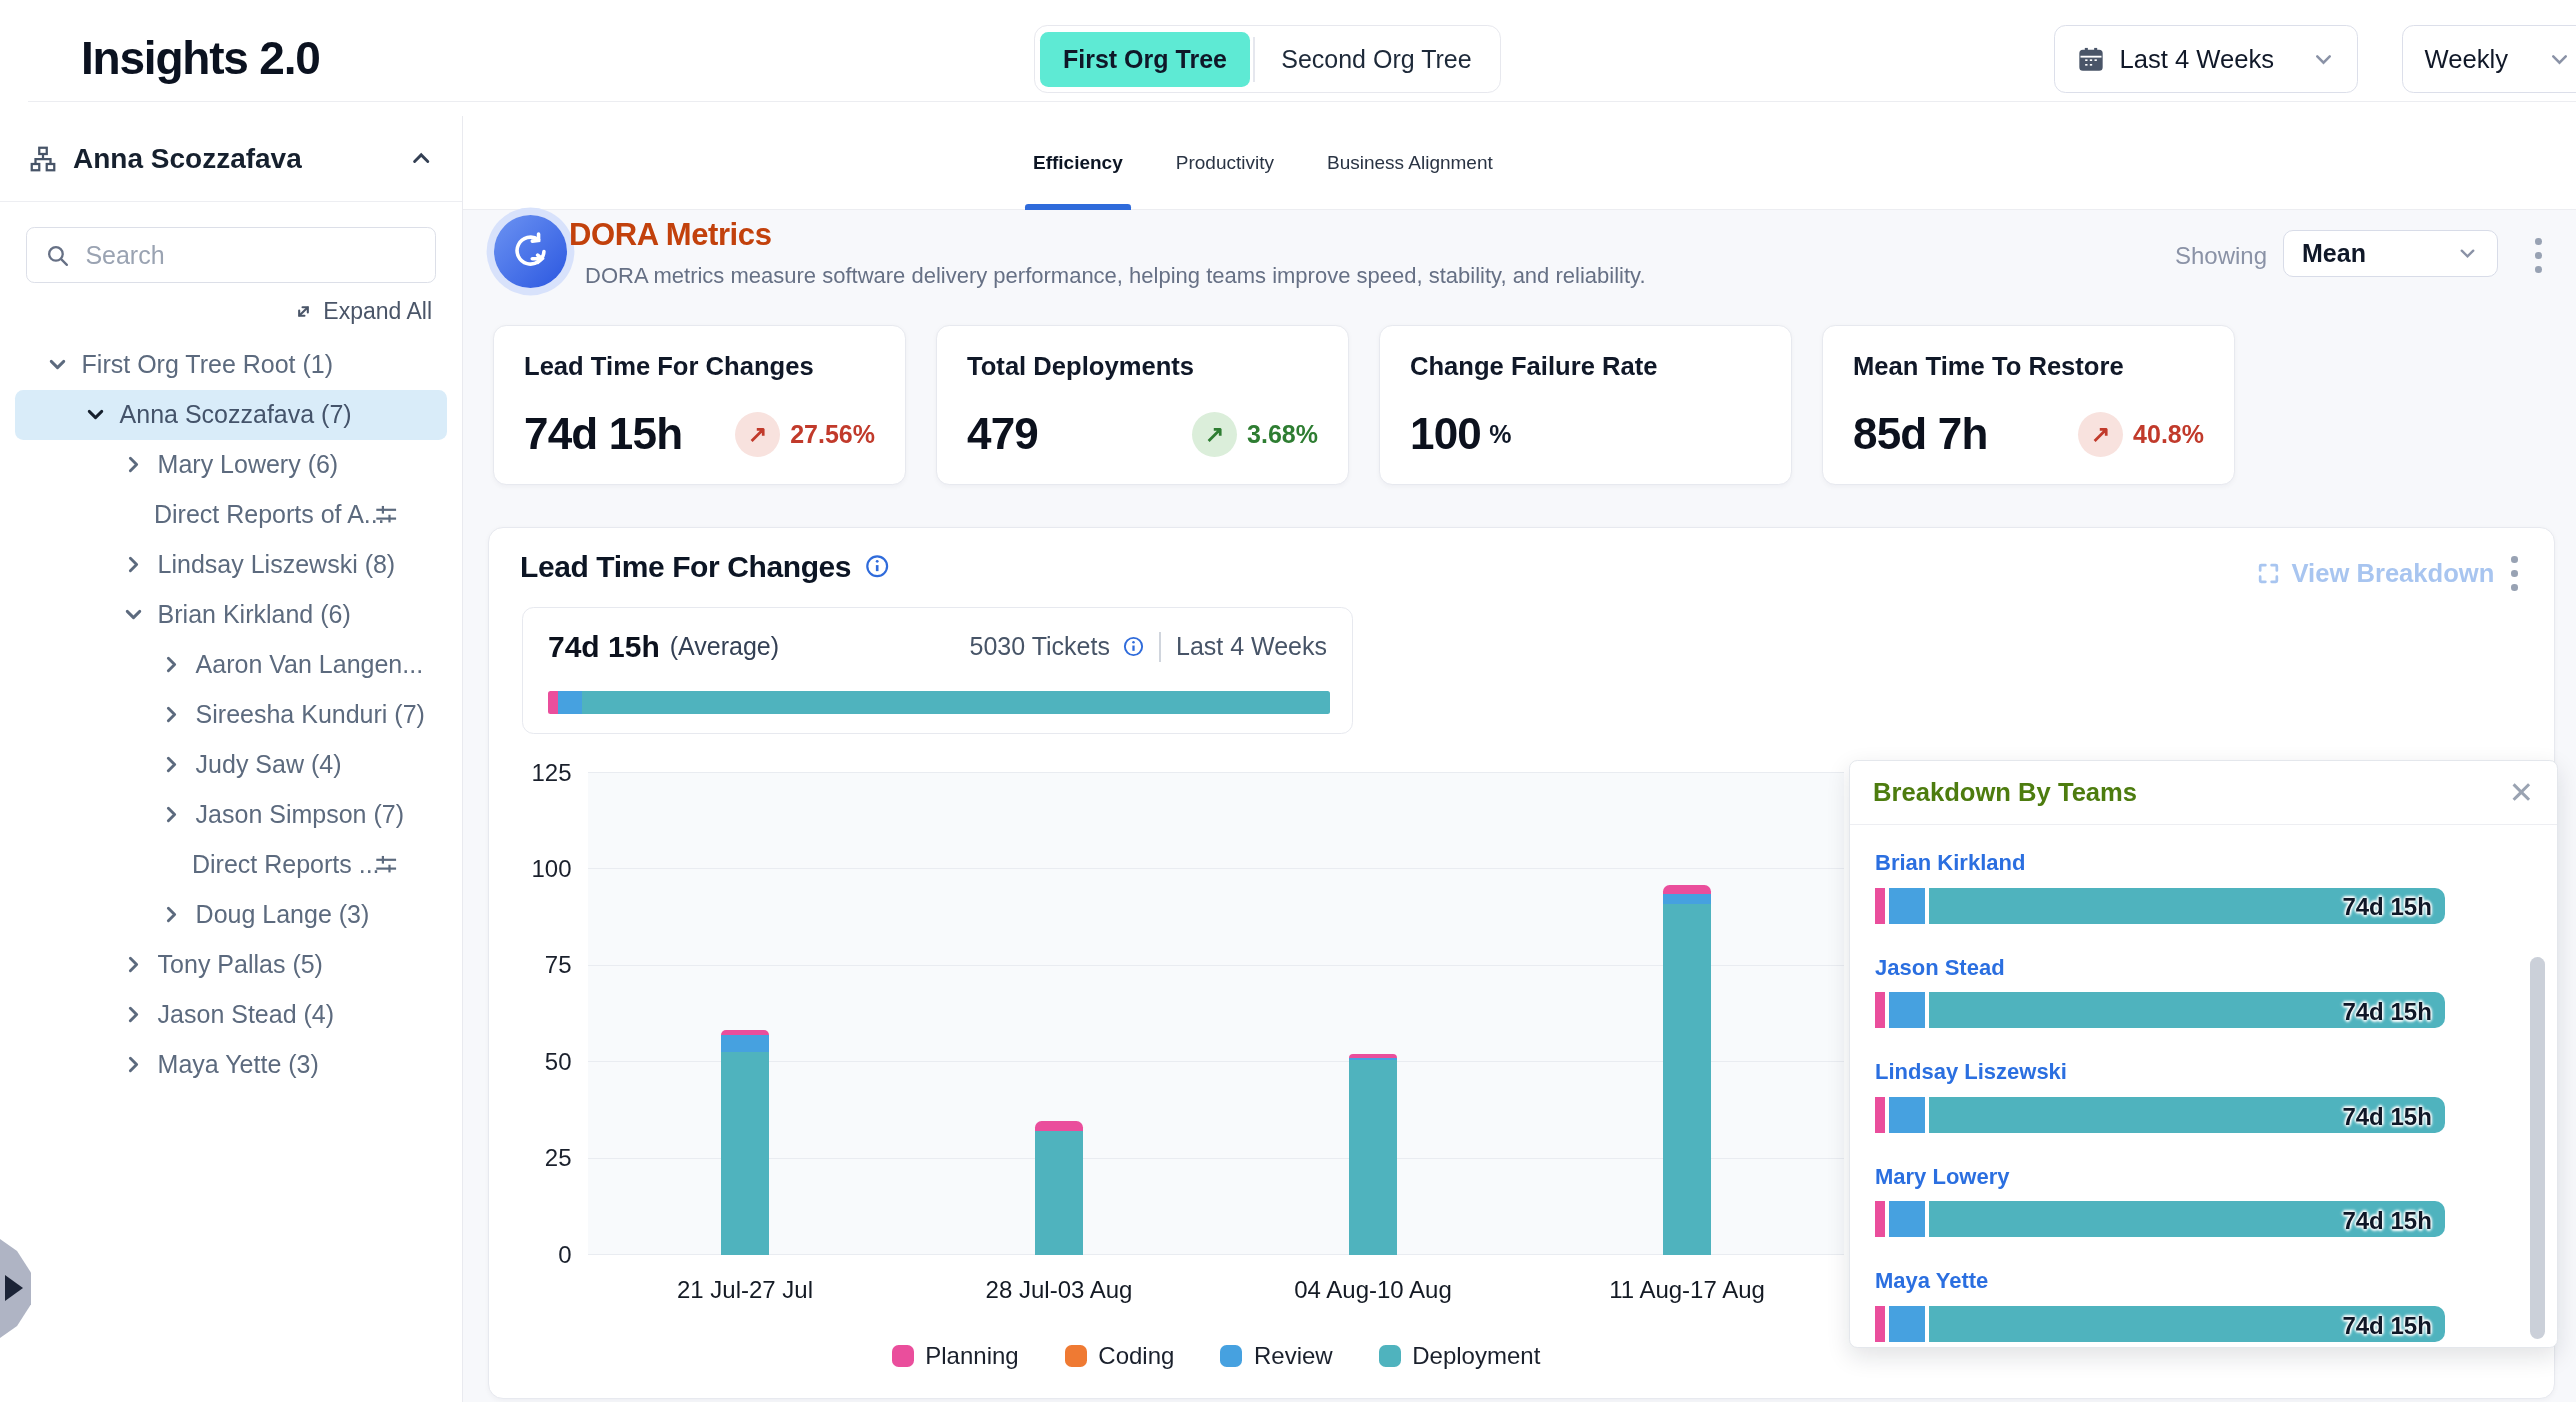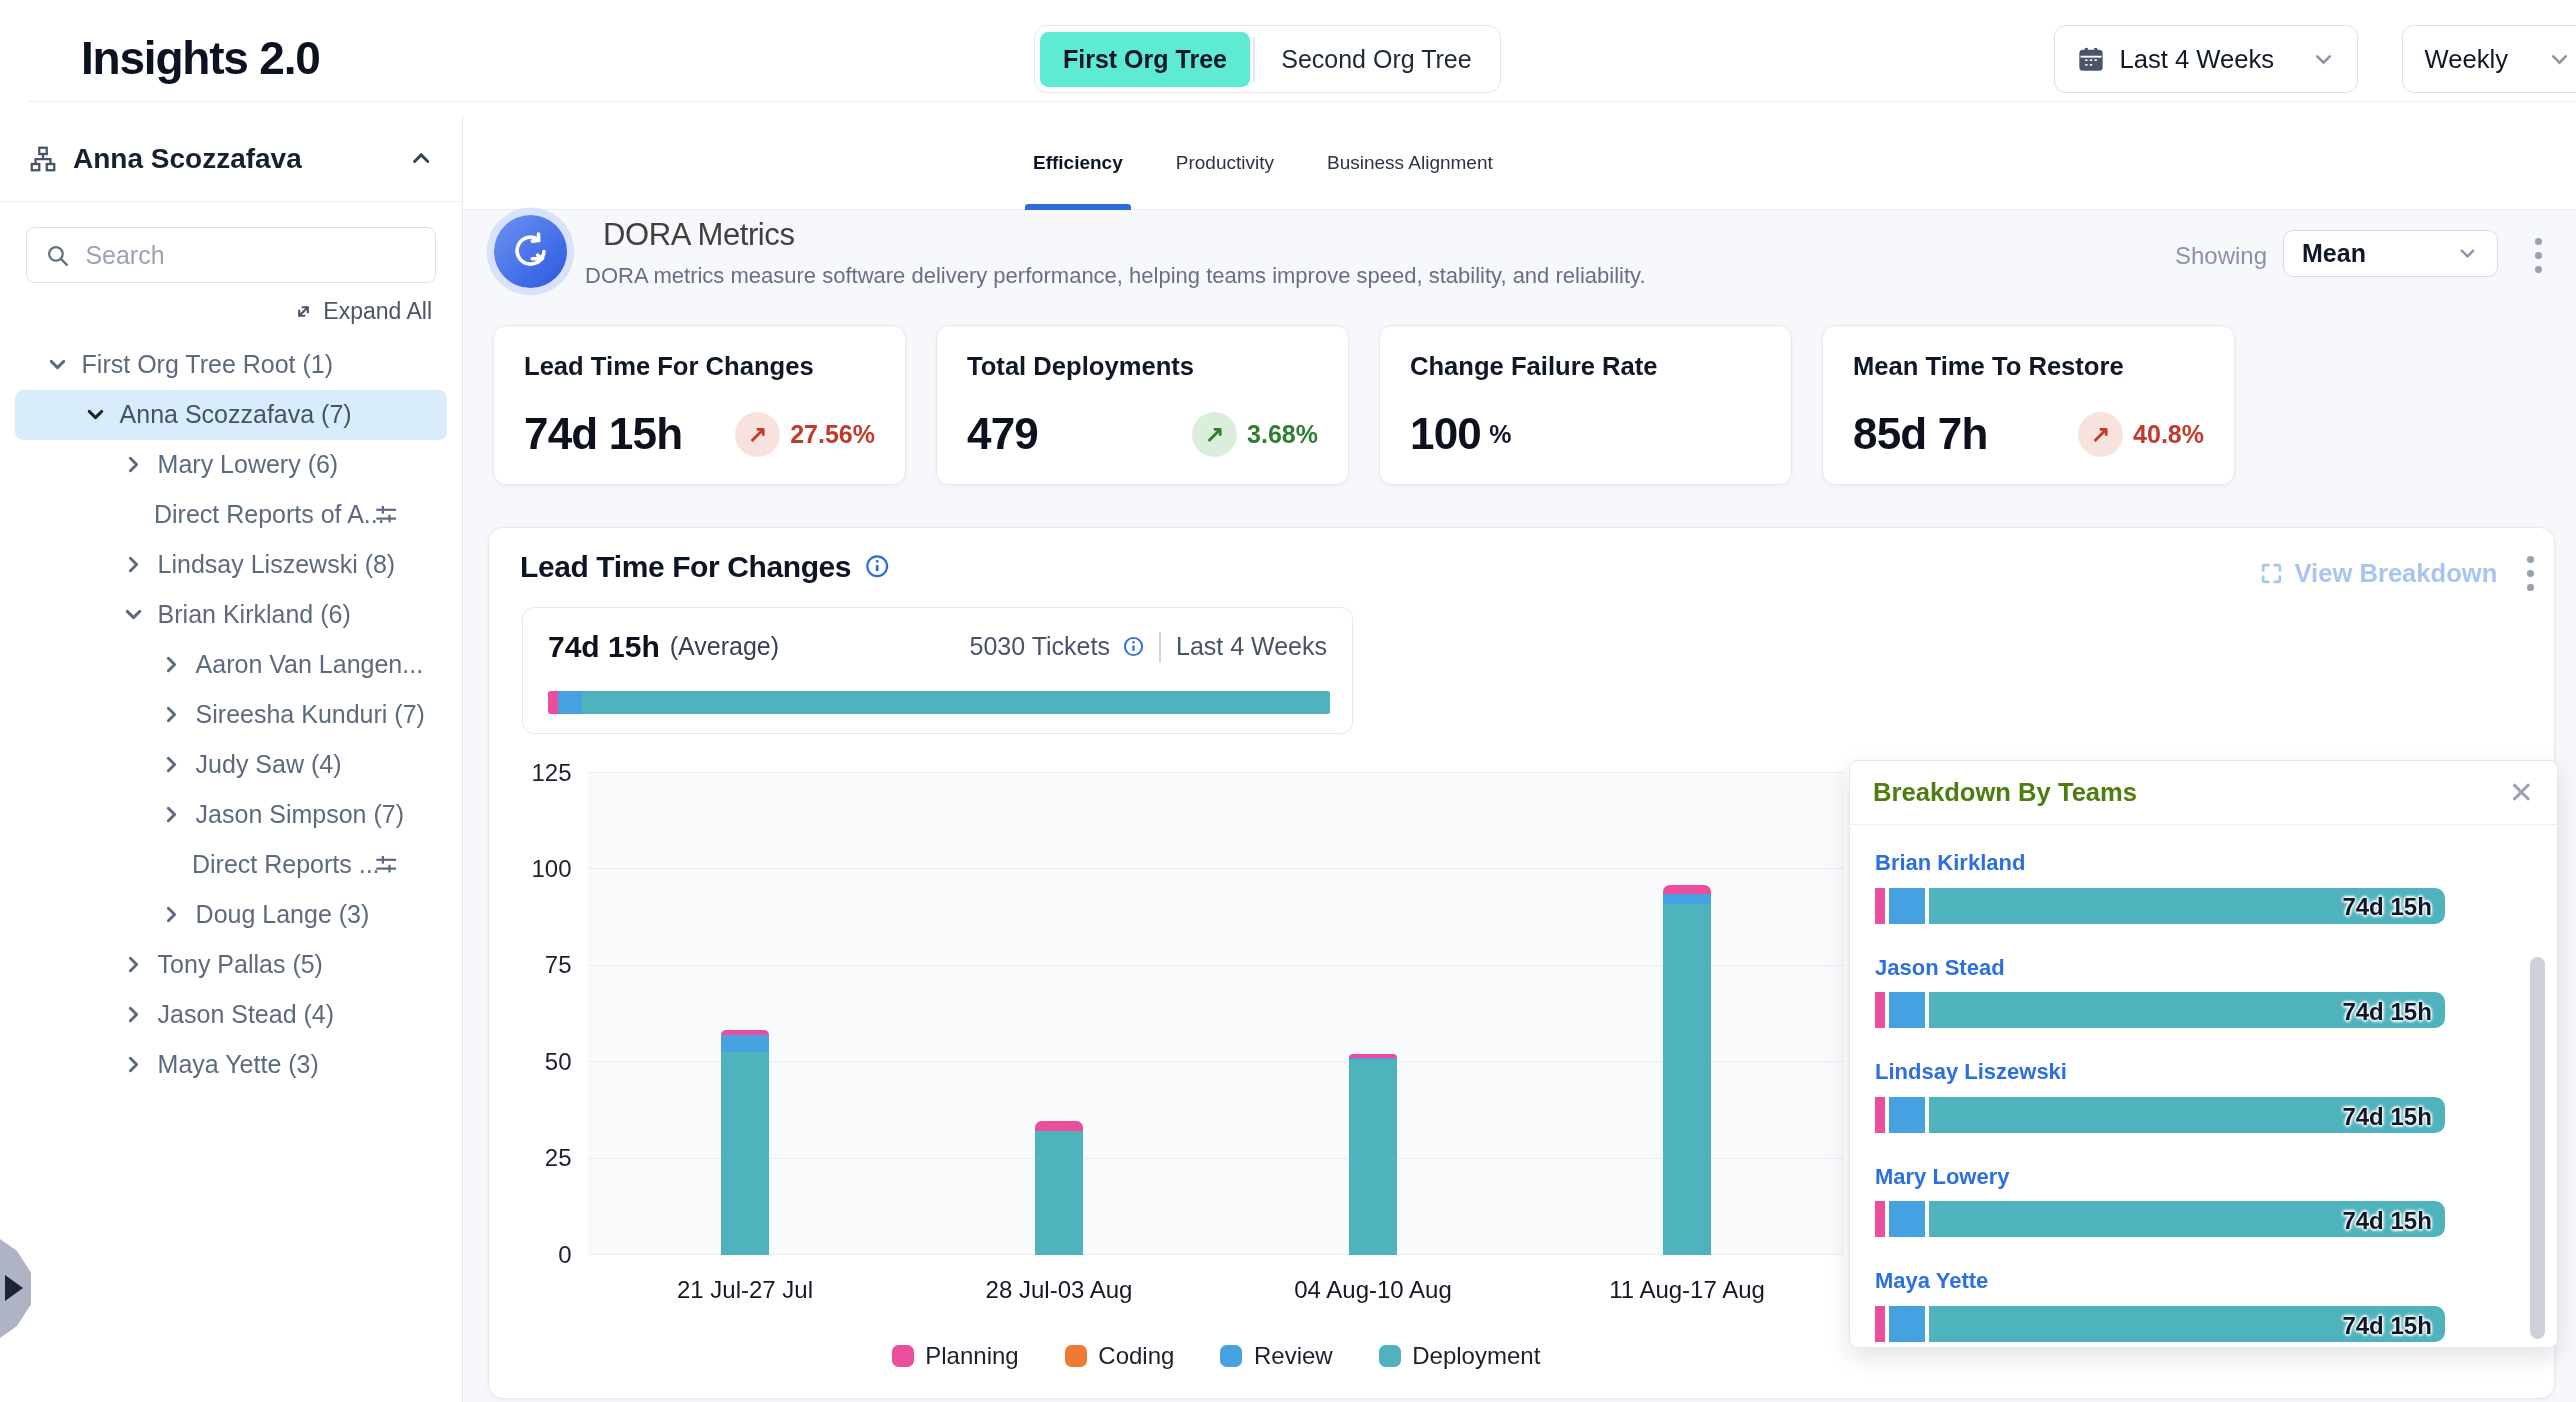--- a/index.html
+++ b/index.html
@@ -56,21 +56,21 @@
   .tabs { position:absolute; left:570px; top:0; height:94px; display:flex; gap:53px; align-items:center; }
   .tab { position:relative; height:94px; display:flex; align-items:center; font-size:19px; color:#2A3444; cursor:pointer; }
   .tab.active { font-weight:700; color:#0C1524; }
   .tab.active::after { content:""; position:absolute; left:-8.3px; right:-8.3px; bottom:0; height:5.8px;
                        background:#2F6BDB; border-radius:3.3px 3.3px 0 0; }
 
   
   .dora-icon { position:absolute; left:31px; top:99px; width:73px; height:73px; border-radius:50%;
                background:linear-gradient(135deg,#6C93F2,#2B57E0); box-shadow:0 0 0 7.4px #D8E2FB;
                display:flex; align-items:center; justify-content:center; }
-  .dora-title { position:absolute; left:140px; top:101px; font-size:31px; font-weight:400; letter-spacing:-0.4px; color:#404040; }
+  .dora-title { position:absolute; left:106px; top:101px; font-size:31px; font-weight:700; letter-spacing:-0.4px; color:#c2410c; }
   .dora-sub { position:absolute; left:122px; top:147px; font-size:22px; color:#667085; }
   .showing-lbl { position:absolute; left:1712px; top:126px; font-size:24px; color:#8A92A6; }
   .dd-mean { position:absolute; left:1820px; top:114px; width:215px; height:47px; border:1.7px solid #D8DCE8;
              border-radius:10px; background:#fff; display:flex; align-items:center; padding:0 18px;
              font-size:25px; font-weight:700; color:#101828; }
   .dots { display:flex; flex-direction:column; gap:7.4px; cursor:pointer; }
   .dots i { width:6.6px; height:6.6px; border-radius:50%; background:#98A2B3; }
   .dora-dots { position:absolute; left:2072px; top:122px; }
 
   
@@ -88,21 +88,21 @@
   .delta.bad .circ { background:#F8E2DE; color:#C13A2B; }
   .delta.bad .pct { color:#C13A2B; }
   .delta.good .circ { background:#DBEEDA; color:#2E7D32; }
   .delta.good .pct { color:#2E7D32; }
 
   
   .lead-card { position:absolute; left:25px; top:411px; width:2067px; height:872px; background:#fff;
                border:1.7px solid #E7E9EF; border-radius:15px; box-shadow:0 1.7px 5px rgba(16,24,40,0.04); }
   .lead-title { position:absolute; left:31px; top:21.5px; display:flex; align-items:center; gap:13.2px;
                 font-size:30px; font-weight:800; letter-spacing:-0.4px; color:#0C1524; }
-  .lead-actions { position:absolute; right:20px; top:28px; display:flex; align-items:center; gap:30px; }
+  .lead-actions { position:absolute; right:36px; top:28px; display:flex; align-items:center; gap:17px; }
   .view-bd { display:flex; align-items:center; gap:10px; font-size:25.6px; font-weight:700; color:#A8C5F0; cursor:pointer; }
   .avg-card { position:absolute; left:33px; top:79px; width:831px; height:127px; border:1.7px solid #E7E9EF;
               border-radius:11.6px; background:#fff; }
   .avg-row { display:flex; align-items:center; padding:21.5px 25px 0 25px; }
   .avg-val { font-size:30px; font-weight:800; color:#0C111D; }
   .avg-lab { font-size:25px; color:#344054; margin-left:10px; }
   .avg-right { margin-left:auto; display:flex; align-items:center; gap:11.6px; font-size:25px; color:#475467; }
   .avg-sep { width:1.7px; height:30px; background:#D0D5DD; margin:0 3.3px; }
   .avg-bar { position:absolute; left:25px; top:83px; width:782px; height:23px; display:flex; border-radius:2.5px; overflow:hidden; }
 

